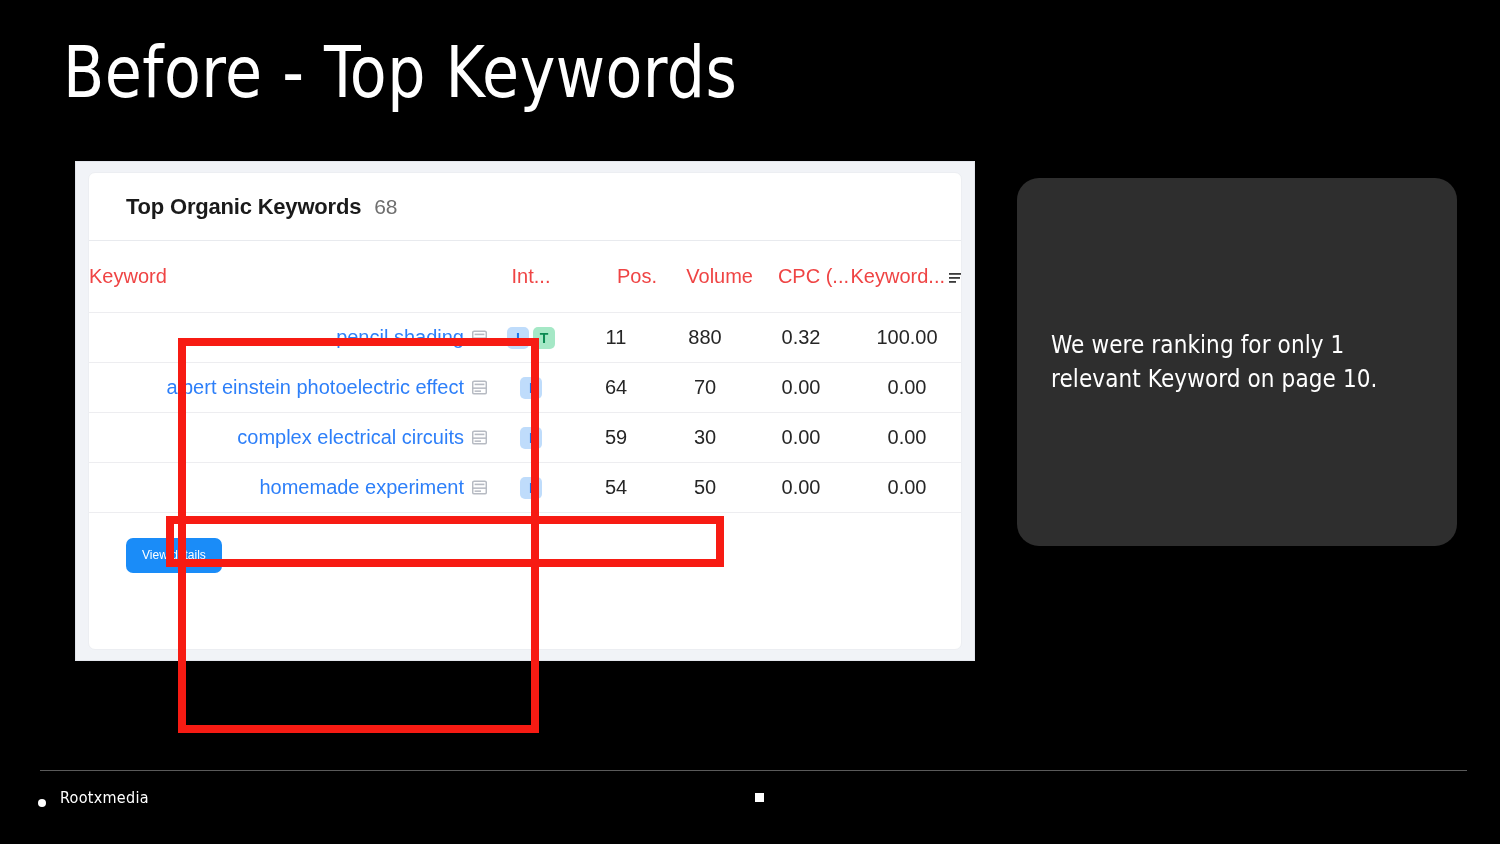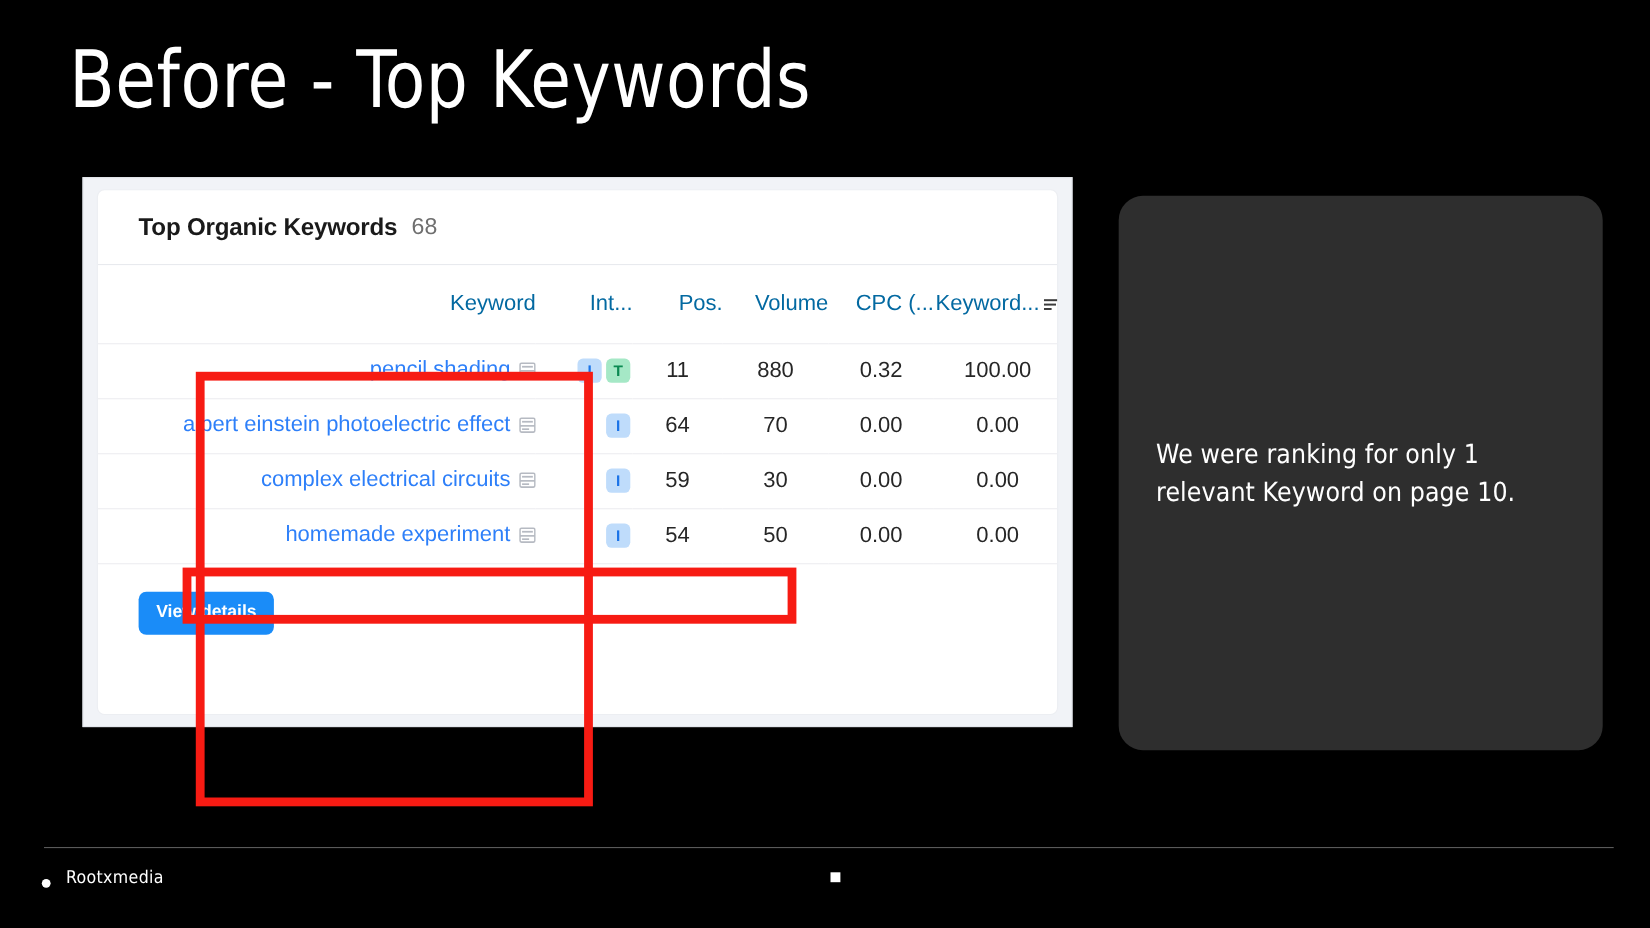--- a/index.html
+++ b/index.html
@@ -87,40 +87,39 @@
     font-size: 20px;
     color: #262626;
     font-weight: 400;
     padding: 0;
     height: 50px;
     vertical-align: middle;
     border-bottom: 1px solid #ededf0;
   }
   table.kw-table thead th {
     height: 71px;
-    color: #0369a1;
+    color: #ef4444;
     font-weight: 400;
     border-bottom: 1px solid #ededf0;
-    text-align: right;
   }
 
   col.c-keyword { width: 398px; }
   col.c-int     { width: 88px;  }
   col.c-pos     { width: 82px;  }
   col.c-vol     { width: 96px;  }
   col.c-cpc     { width: 96px;  }
   col.c-traf    { width: 116px; }
 
   th.th-keyword { text-align: left;  padding-left: 37px; }
   th.th-int     { text-align: center; }
   th.th-num     { text-align: right; padding-right: 8px; }
   th.th-traffic { text-align: right; padding-right: 8px; white-space: nowrap; }
 
   td.td-keyword { text-align: right;  padding-left: 37px; }
-  td.td-int     { text-align: right; }
+  td.td-int     { text-align: center; }
   td.td-num     { text-align: center; padding-right: 8px; }
 
   .kw-link {
     color: #2d7ff9;
     text-decoration: none;
     font-size: 20px;
     vertical-align: middle;
   }
 
   
@@ -160,22 +159,22 @@
   }
 
   
   .view-details-wrap {
     padding: 25px 0 0 37px;
   }
   .view-details-btn {
     display: inline-block;
     background: #1a8cf8;
     color: #ffffff;
-    font-size: 16px;
-    font-weight: 700;
+    font-size: 12px;
+    font-weight: 400;
     border: none;
     border-radius: 7px;
     padding: 10px 16px 11px 16px;
     cursor: pointer;
     font-family: "Liberation Sans", sans-serif;
   }
 
   
   .red-box {
     position: absolute;
@@ -194,21 +193,21 @@
     width: 558px;
     height: 51px;
   }
 
   
   .note-panel {
     position: absolute;
     left: 1017px;
     top: 178px;
     width: 440px;
-    height: 504px;
+    height: 368px;
     background: #2e2e2e;
     border-radius: 22px;
     display: flex;
     align-items: center;
   }
   .note-text {
     padding: 0 34px;
     color: #ffffff;
     font-family: "DejaVu Sans Condensed", "Liberation Sans", sans-serif;
     font-size: 24px;

